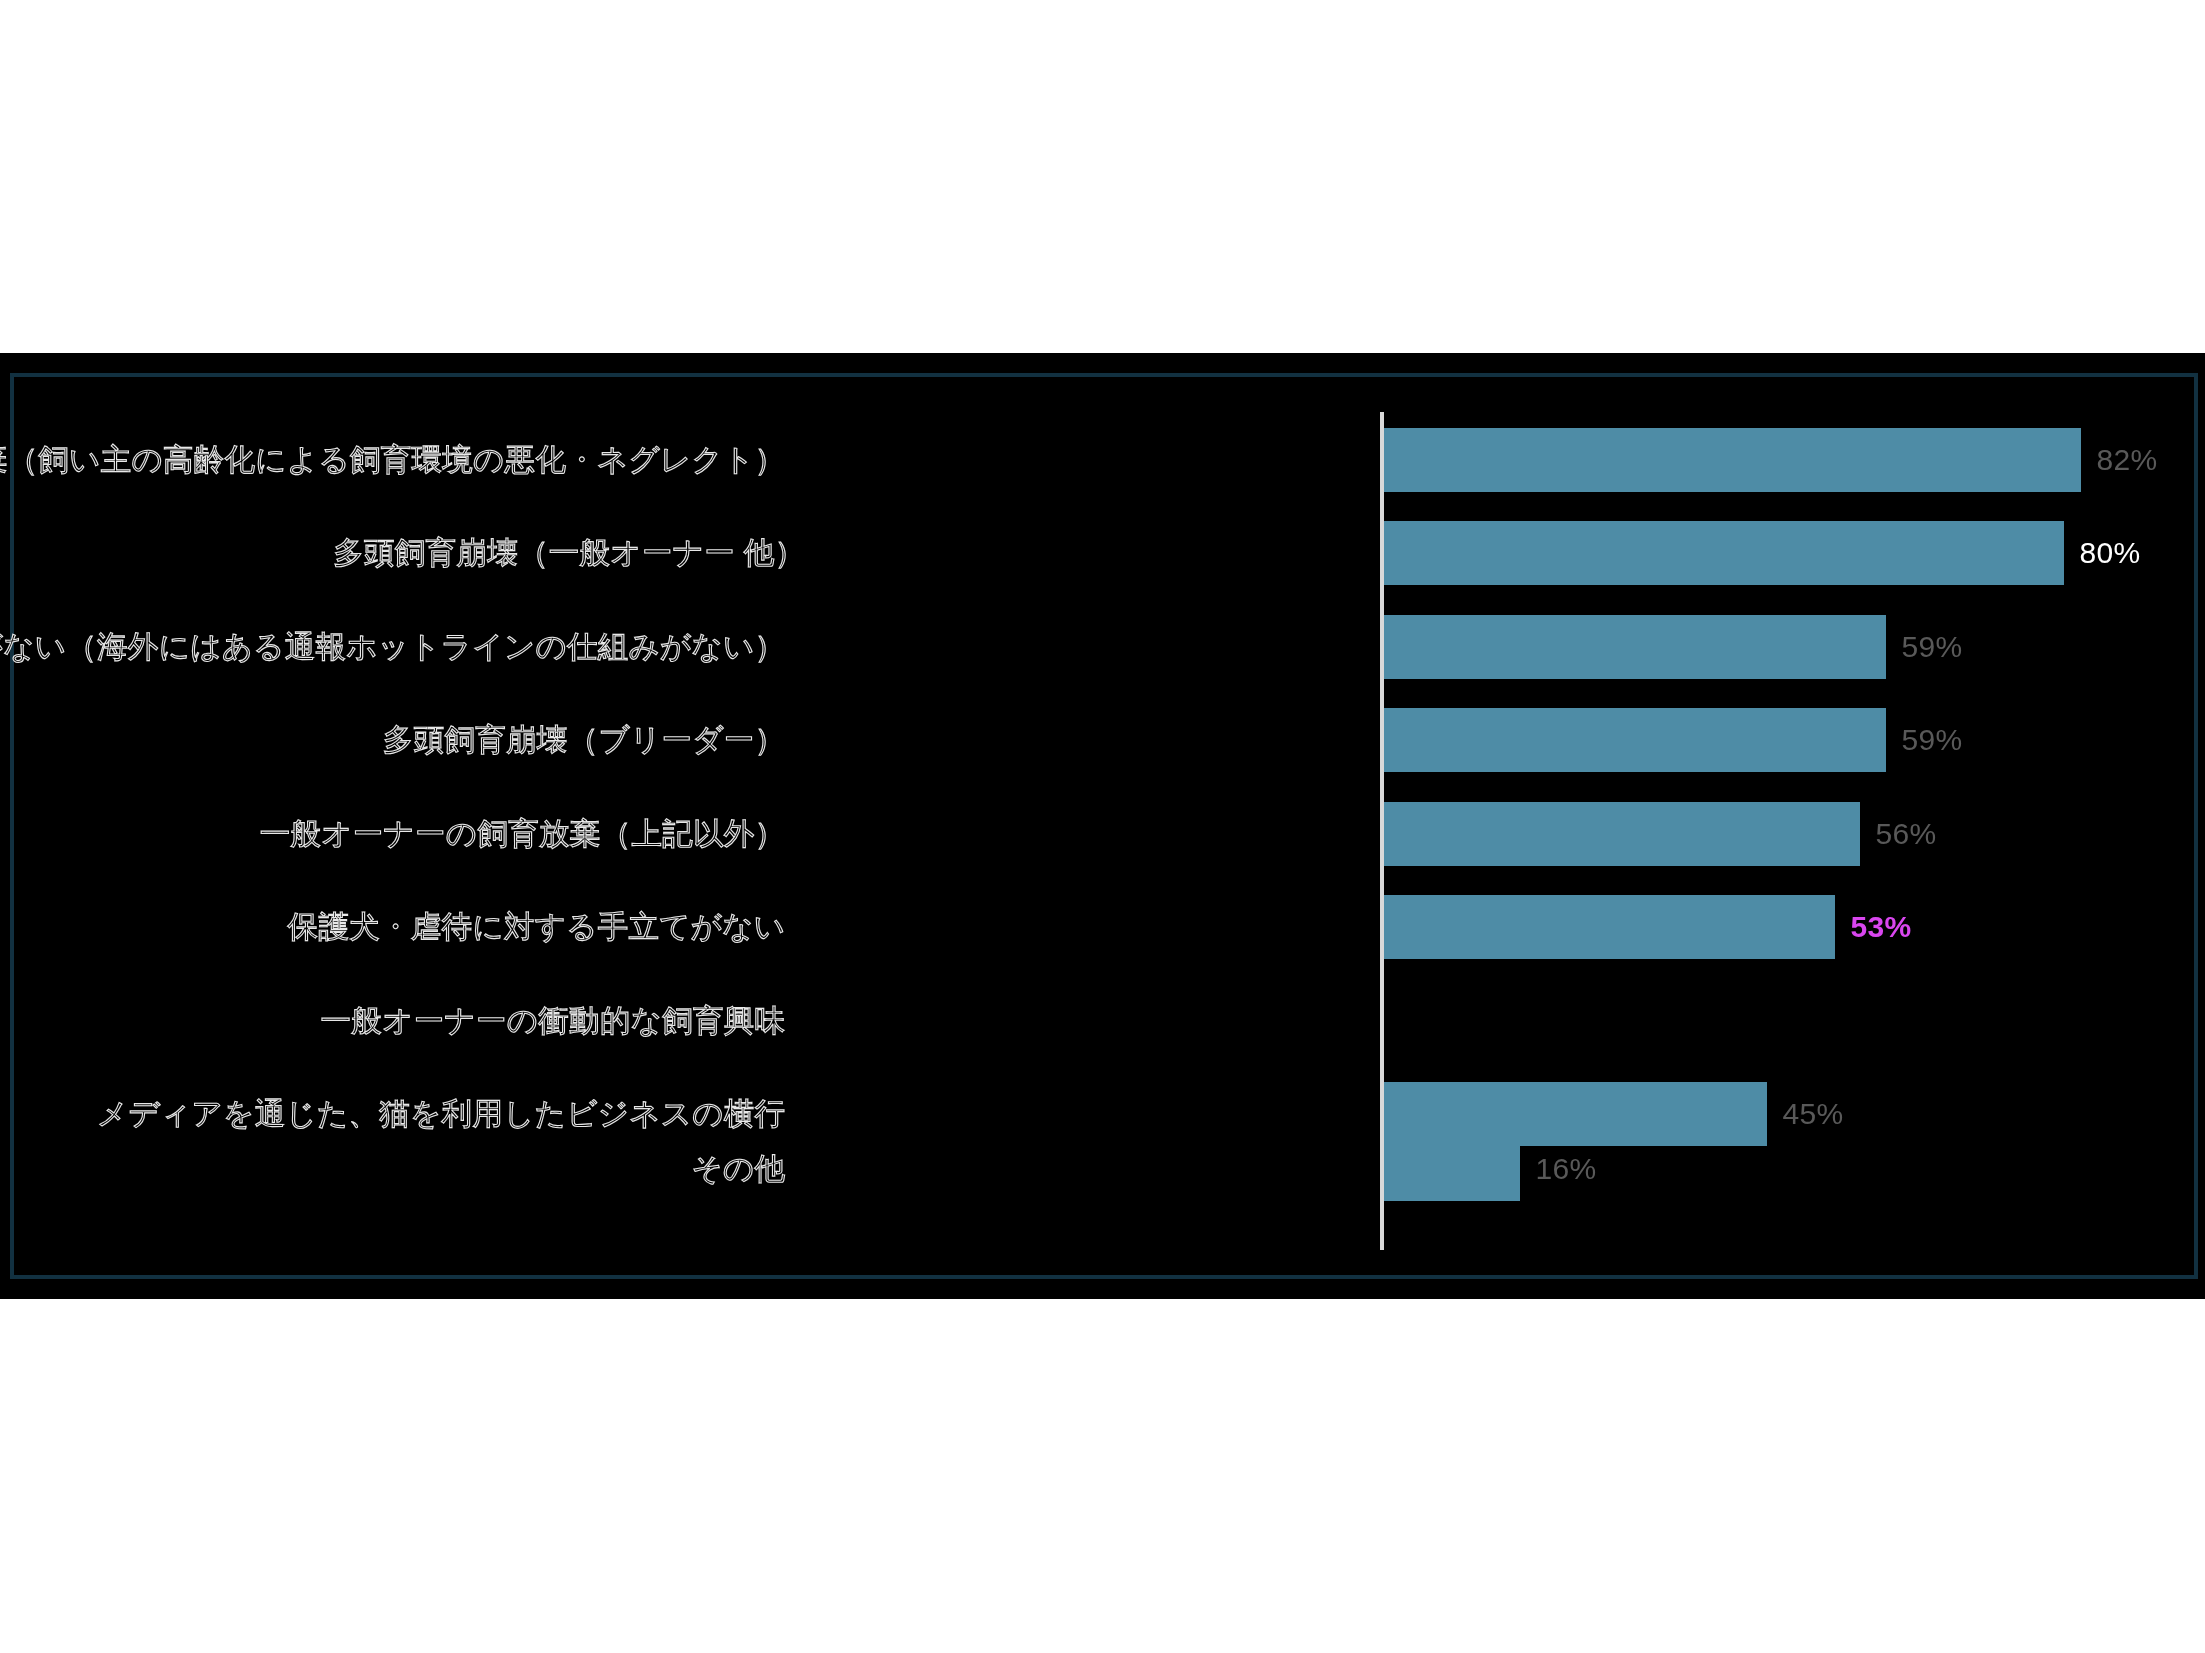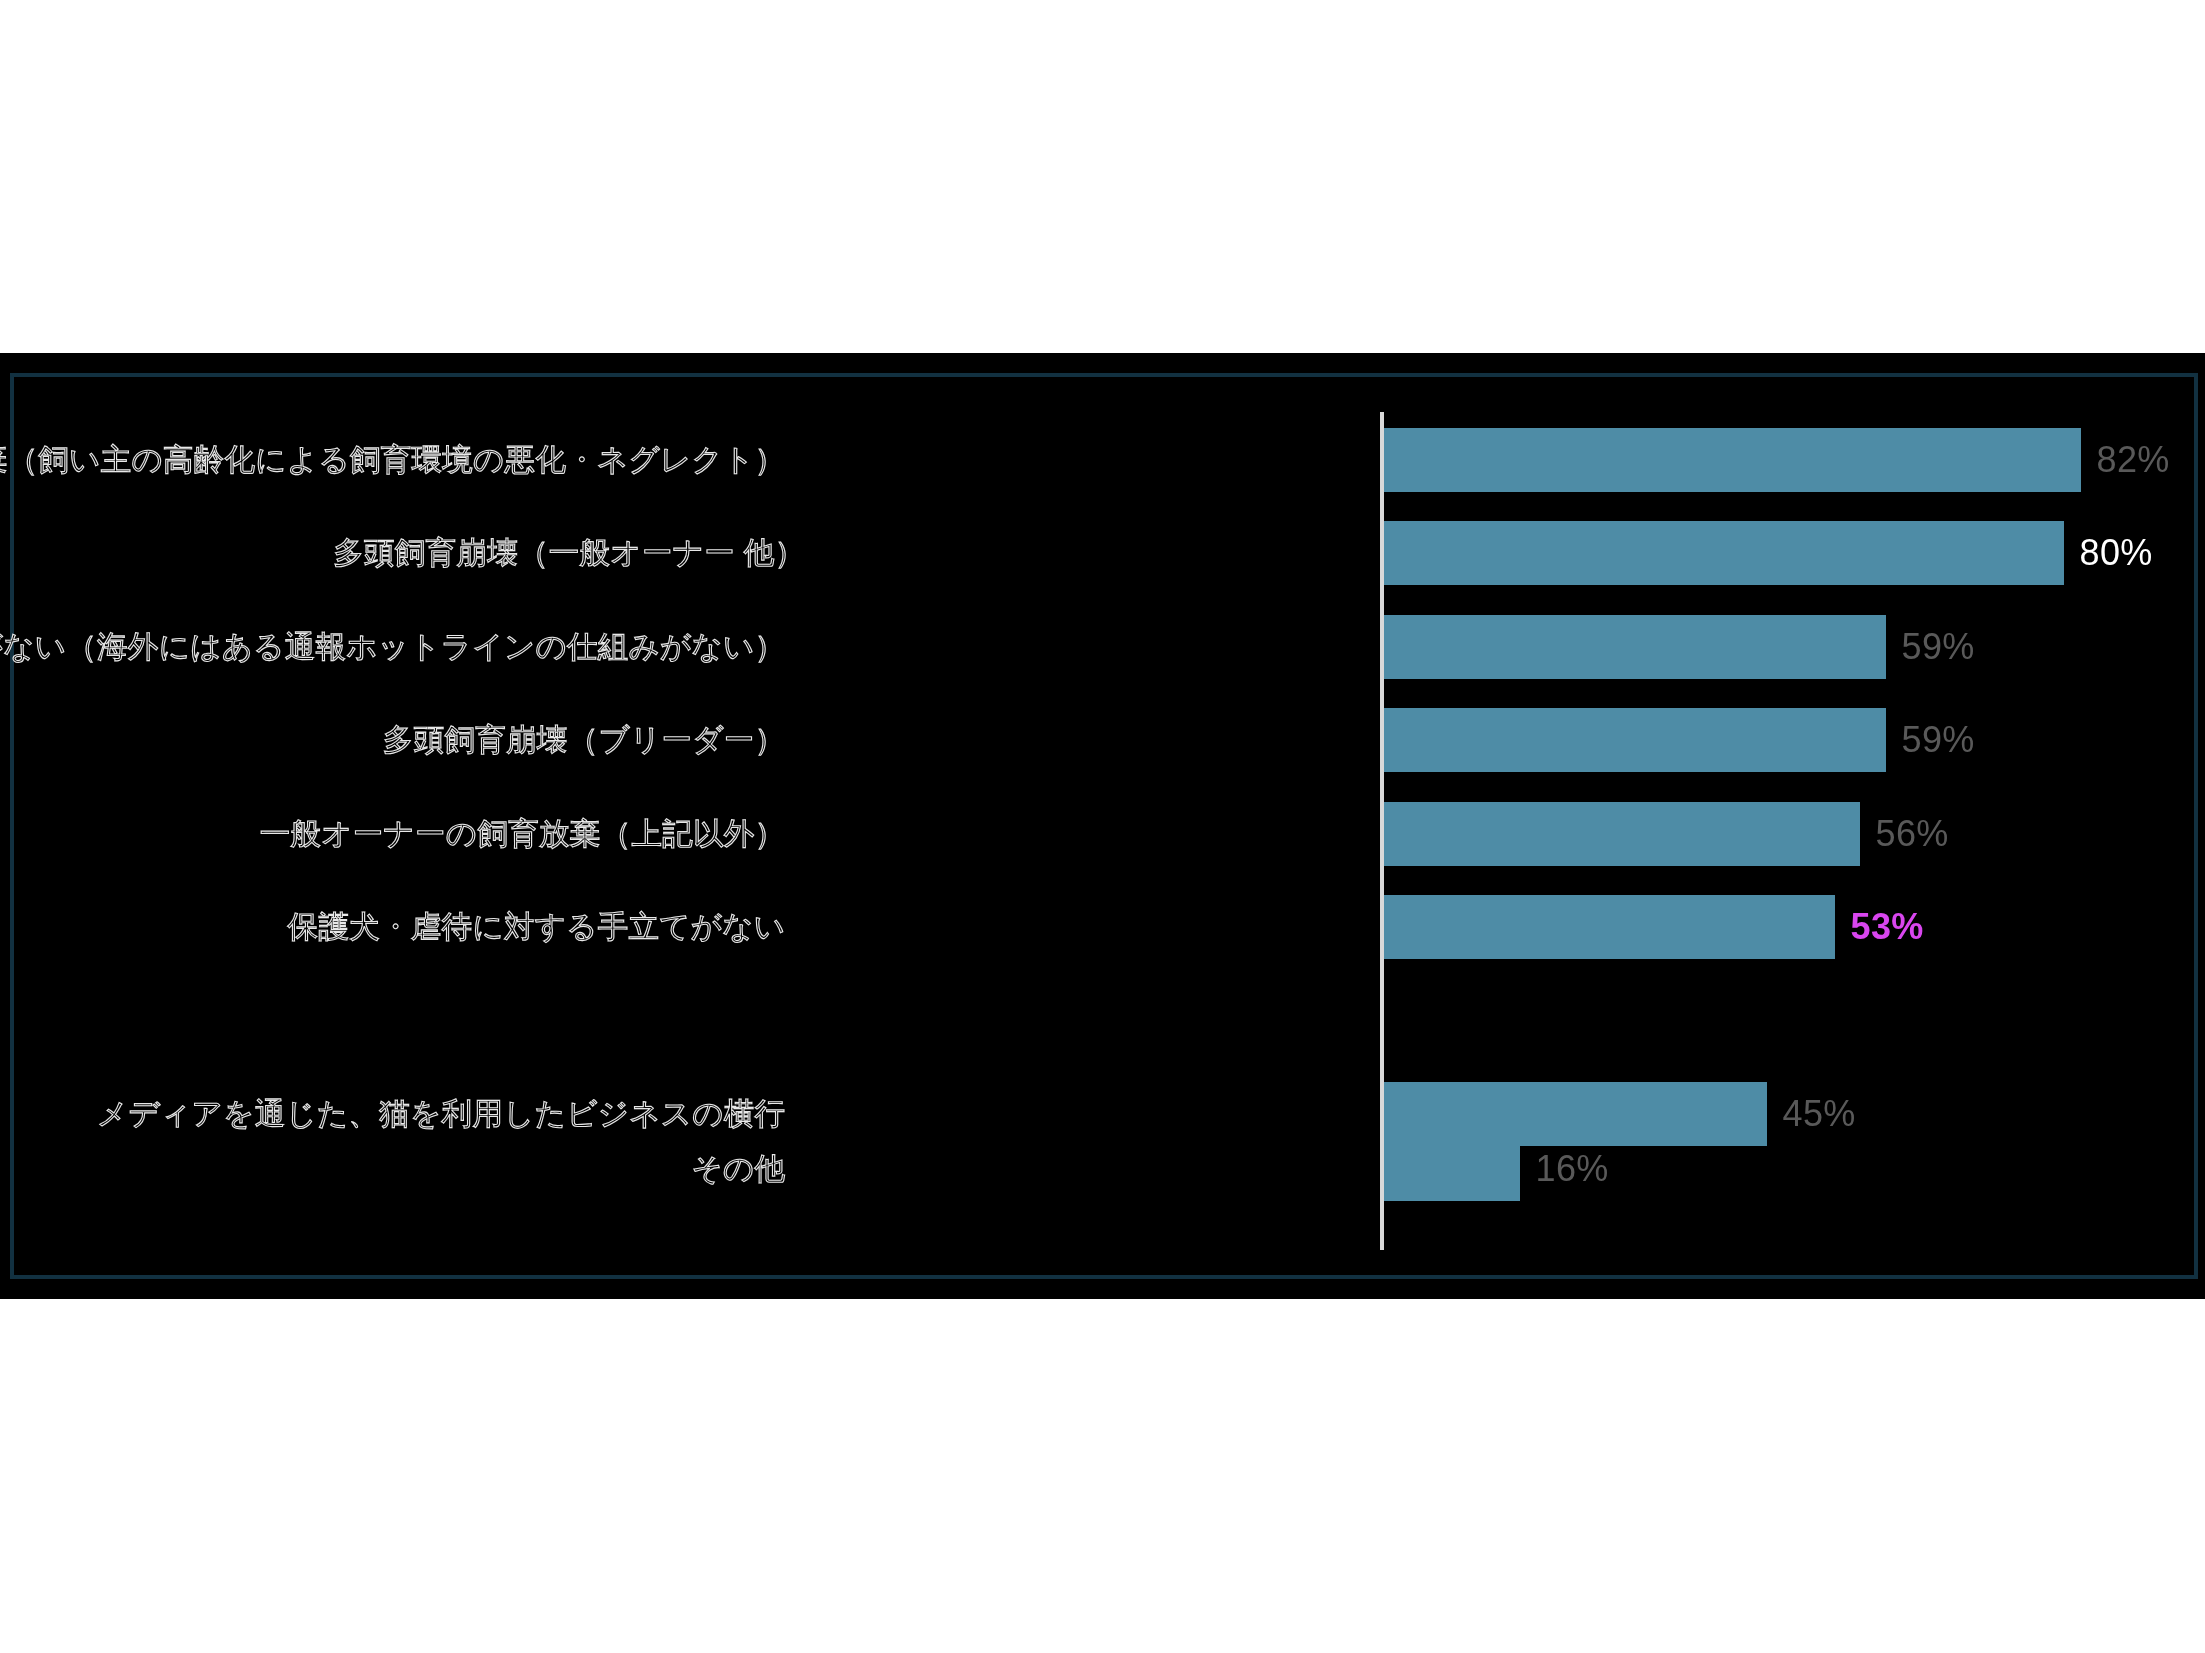--- a/index.html
+++ b/index.html
@@ -96,21 +96,21 @@
     align-items: center;
   }
 
   .bar-fill {
     height: 64px;
     background: #4e8ca6;
   }
 
   .bar-value {
     margin-left: 15.2px;
-    font-size: 36px;
+    font-size: 30px;
     color: #595959;
     white-space: nowrap;
     letter-spacing: 0.3px;
   }
 </style>
 </head>
 <body>
 
 <div id="slide">
 
@@ -156,20 +156,21 @@
             </div>
           </div>
           <div class="bar-row" style="top: 503px;">
             <div class="bar-label">保護犬・虐待に対する手立てがない</div>
             <div class="bar-track">
               <div class="bar-fill" style="width: 451px; background: rgb(78, 140, 166);"></div>
               <div class="bar-value" style="color: #d946ef; font-weight: bold;">53%</div>
             </div>
           </div>
           <div class="bar-row" style="top: 597px;">
+            <div class="bar-label">一般オーナーの衝動的な飼育興味</div>
           </div>
           <div class="bar-row" style="top: 690px;">
             <div class="bar-label">メディアを通じた、猫を利用したビジネスの横行</div>
             <div class="bar-track">
               <div class="bar-fill" style="width: 383px; background: rgb(78, 140, 166);"></div>
               <div class="bar-value" style="color: rgb(89, 89, 89);">45%</div>
             </div>
           </div>
           <div class="bar-row" style="top: 745px;">
             <div class="bar-label">その他</div>

